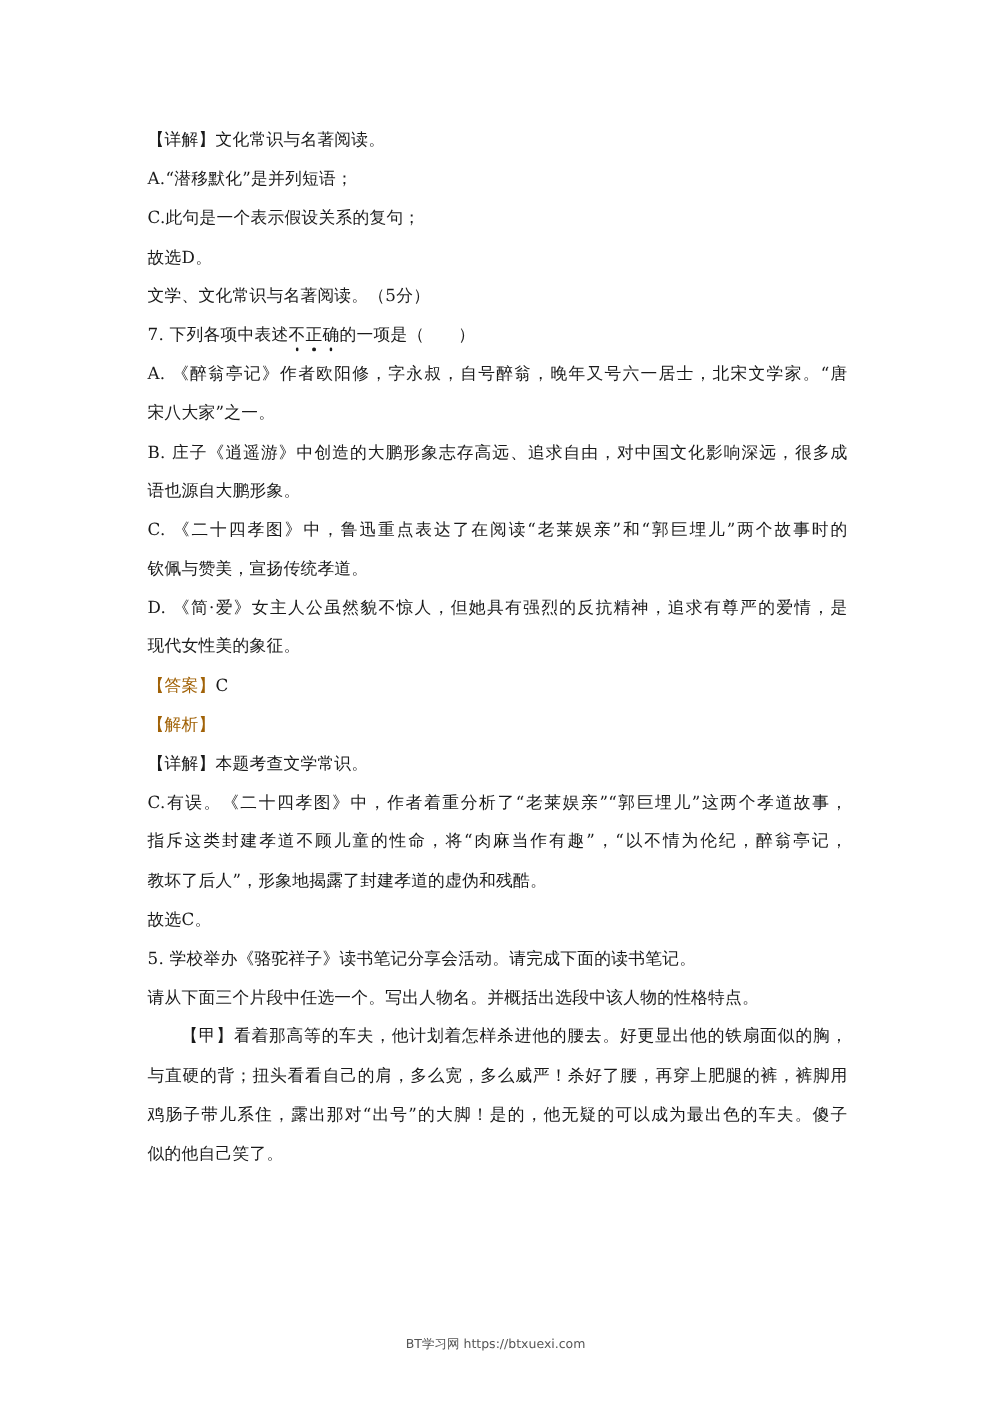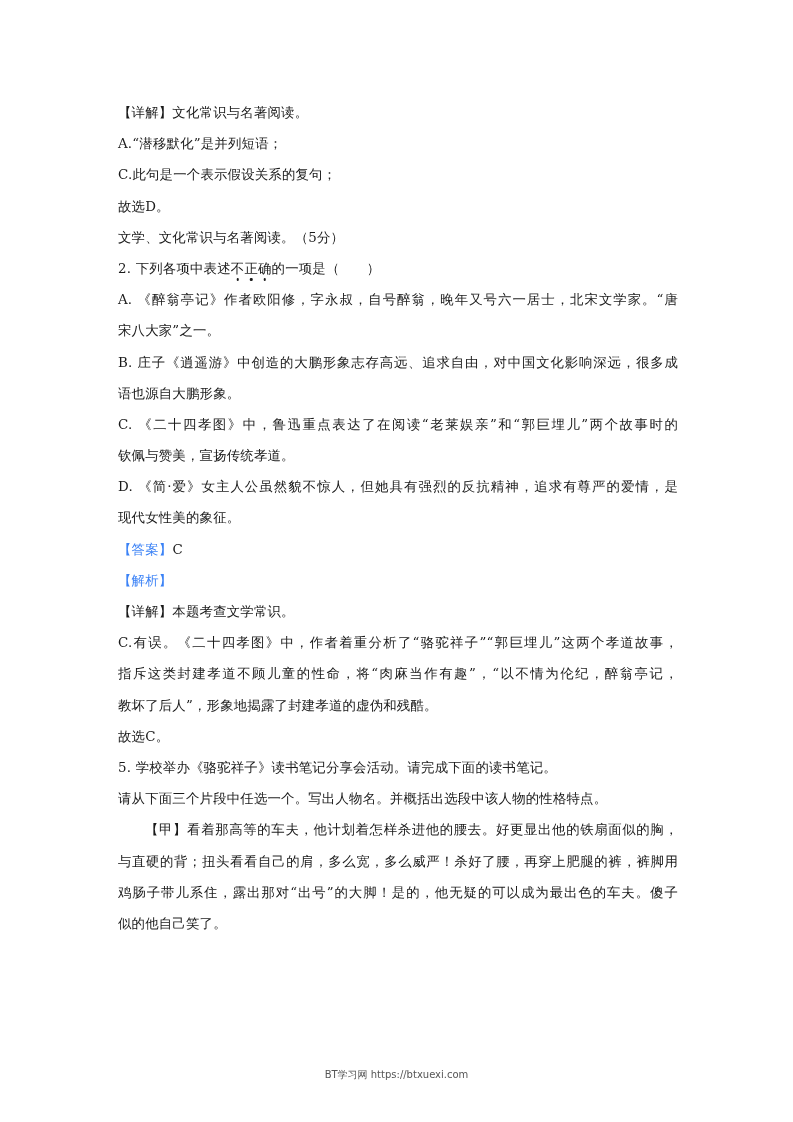--- a/index.html
+++ b/index.html
@@ -9,21 +9,21 @@
     font-family: "DejaVu Serif", "Liberation Serif", serif;
     color: #1a1a1a;
   }
   .page { position: absolute; left: 118px; top: 100px; width: 560px; }
   .line {
     height: 31.2px; line-height: 26px; font-size: 13.4px; white-space: nowrap;
     letter-spacing: 0.2px;
   }
   .justify { text-align: justify; text-align-last: justify; }
   .indent { text-indent: 27px; }
-  .blue { color: #3b82f6; }
+  .blue { color: #a16207; }
   .em-dot { position: relative; }
   .em-dot::after {
     content: ""; position: absolute; left: 50%; bottom: -5px;
     width: 2.5px; height: 2.5px; border-radius: 50%; background: #1a1a1a;
     transform: translateX(-50%);
   }
   .footer {
     position: absolute; top: 1068px; left: 0; width: 793px; text-align: center;
     font-family: "DejaVu Sans", "Liberation Sans", sans-serif; font-size: 10px;
     color: #555555;
@@ -33,39 +33,39 @@
 <body>
 
 <div class="page">
   <div class="line">【详解】文化常识与名著阅读。</div>
   <div class="line">A.“潜移默化”是并列短语；</div>
   <div class="line">C.此句是一个表示假设关系的复句；</div>
   <div class="line">故选D。</div>
   <div class="line">文学、文化常识与名著阅读。（5分）</div>
 
   <div class="line">
-    <span>2. 下列各项中表述</span><span class="em-dot">不</span><span class="em-dot">正</span><span class="em-dot">确</span><span>的一项是（　　）</span>
+    <span>7. 下列各项中表述</span><span class="em-dot">不</span><span class="em-dot">正</span><span class="em-dot">确</span><span>的一项是（　　）</span>
   </div>
 
   <div class="line justify">A. 《醉翁亭记》作者欧阳修，字永叔，自号醉翁，晚年又号六一居士，北宋文学家。“唐</div>
   <div class="line">宋八大家”之一。</div>
   <div class="line justify">B. 庄子《逍遥游》中创造的大鹏形象志存高远、追求自由，对中国文化影响深远，很多成</div>
   <div class="line">语也源自大鹏形象。</div>
   <div class="line justify">C. 《二十四孝图》中，鲁迅重点表达了在阅读“老莱娱亲”和“郭巨埋儿”两个故事时的</div>
   <div class="line">钦佩与赞美，宣扬传统孝道。</div>
   <div class="line justify">D. 《简·爱》女主人公虽然貌不惊人，但她具有强烈的反抗精神，追求有尊严的爱情，是</div>
   <div class="line">现代女性美的象征。</div>
 
   <div class="line">
     <span class="blue">【答案】</span><span>C</span>
   </div>
   <div class="line blue">【解析】</div>
 
   <div class="line">【详解】本题考查文学常识。</div>
-  <div class="line justify">C.有误。《二十四孝图》中，作者着重分析了“骆驼祥子”“郭巨埋儿”这两个孝道故事，</div>
+  <div class="line justify">C.有误。《二十四孝图》中，作者着重分析了“老莱娱亲”“郭巨埋儿”这两个孝道故事，</div>
   <div class="line justify">指斥这类封建孝道不顾儿童的性命，将“肉麻当作有趣”，“以不情为伦纪，醉翁亭记，</div>
   <div class="line">教坏了后人”，形象地揭露了封建孝道的虚伪和残酷。</div>
   <div class="line">故选C。</div>
   <div class="line">5. 学校举办《骆驼祥子》读书笔记分享会活动。请完成下面的读书笔记。</div>
   <div class="line">请从下面三个片段中任选一个。写出人物名。并概括出选段中该人物的性格特点。</div>
 
   <div class="line justify indent">【甲】看着那高等的车夫，他计划着怎样杀进他的腰去。好更显出他的铁扇面似的胸，</div>
   <div class="line justify">与直硬的背；扭头看看自己的肩，多么宽，多么威严！杀好了腰，再穿上肥腿的裤，裤脚用</div>
   <div class="line justify">鸡肠子带儿系住，露出那对“出号”的大脚！是的，他无疑的可以成为最出色的车夫。傻子</div>
   <div class="line">似的他自己笑了。</div>

